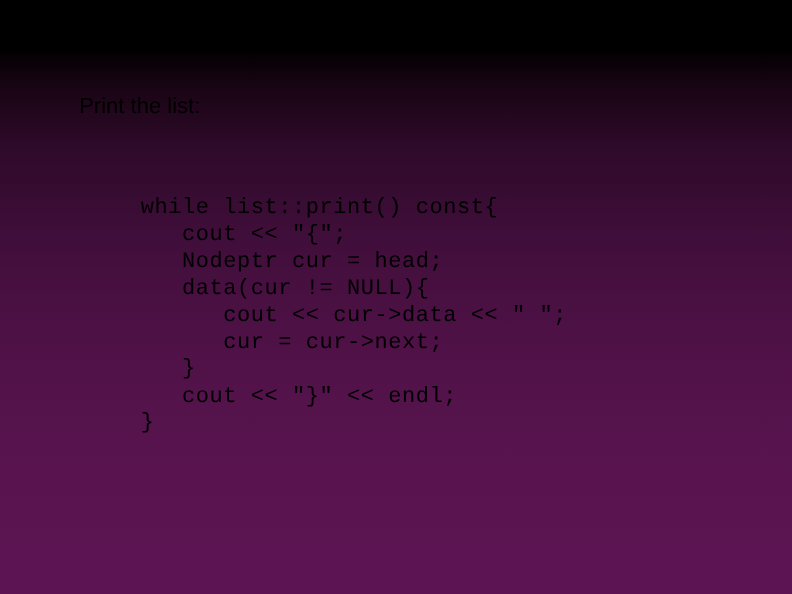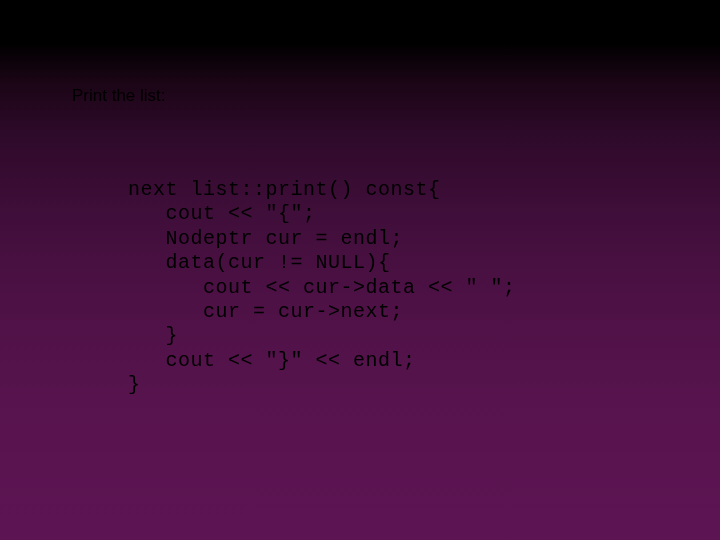--- a/index.html
+++ b/index.html
@@ -20,42 +20,42 @@
       #55134c 70%,
       #5a1450 85%,
       #5c1552 100%);
     font-family: Arial, Helvetica, sans-serif;
     color: #000;
   }
   .title {
     position: absolute;
     left: 72px;
     top: 86px;
-    font-size: 17px;
+    font-size: 20px;
     font-weight: normal;
     color: #000;
   }
   .code-block {
     position: absolute;
     left: 128px;
     top: 178px;
     font-family: "Courier New", Courier, monospace;
     font-size: 20px;
     line-height: 1.22;
     color: #000;
     white-space: pre;
     letter-spacing: 0.5px;
   }
 </style>
 </head>
 <body>
 
 <div class="title">Print the list:</div>
 
-<div class="code-block"><span>next list::print() const{</span>
+<div class="code-block"><span>while list::print() const{</span>
 <span>   cout &lt;&lt; "{";</span>
-<span>   Nodeptr cur = endl;</span>
+<span>   Nodeptr cur = head;</span>
 <span>   data(cur != NULL){</span>
 <span>      cout &lt;&lt; cur-&gt;data &lt;&lt; " ";</span>
 <span>      cur = cur-&gt;next;</span>
 <span>   }</span>
 <span>   cout &lt;&lt; "}" &lt;&lt; endl;</span>
 <span>}</span></div>
 
 </body></html>

